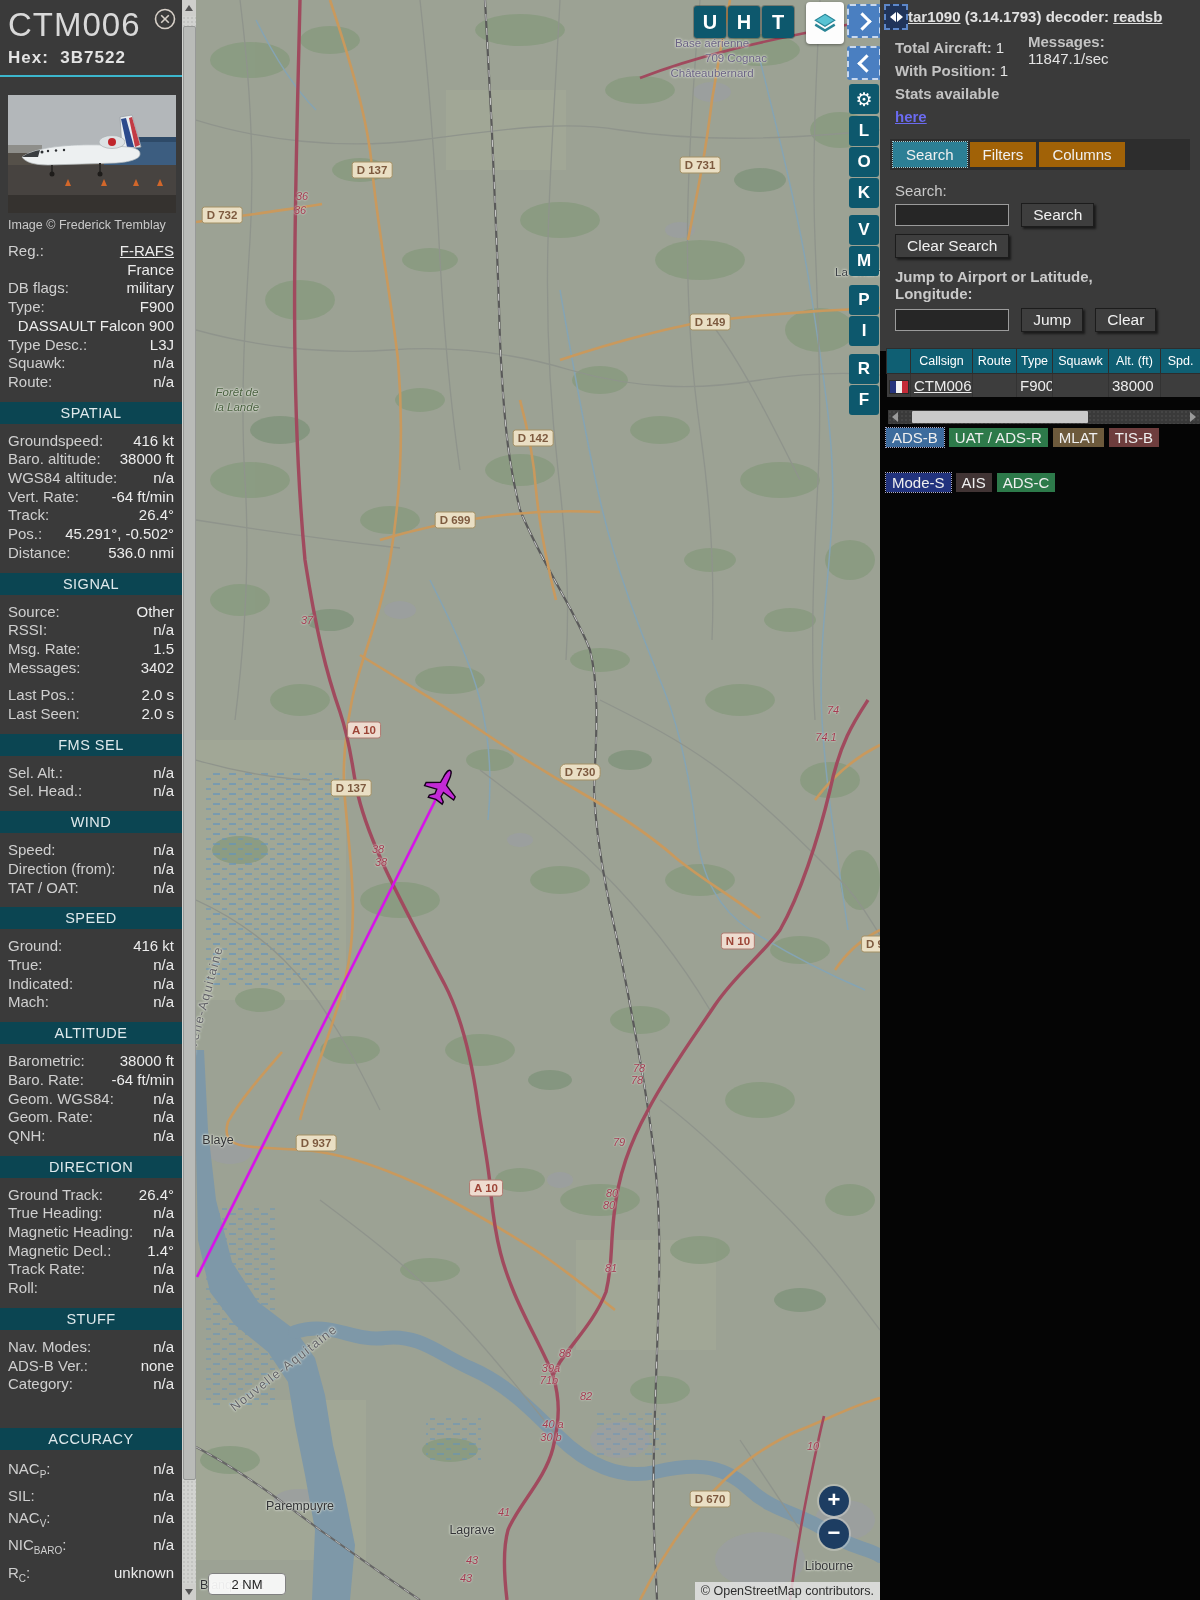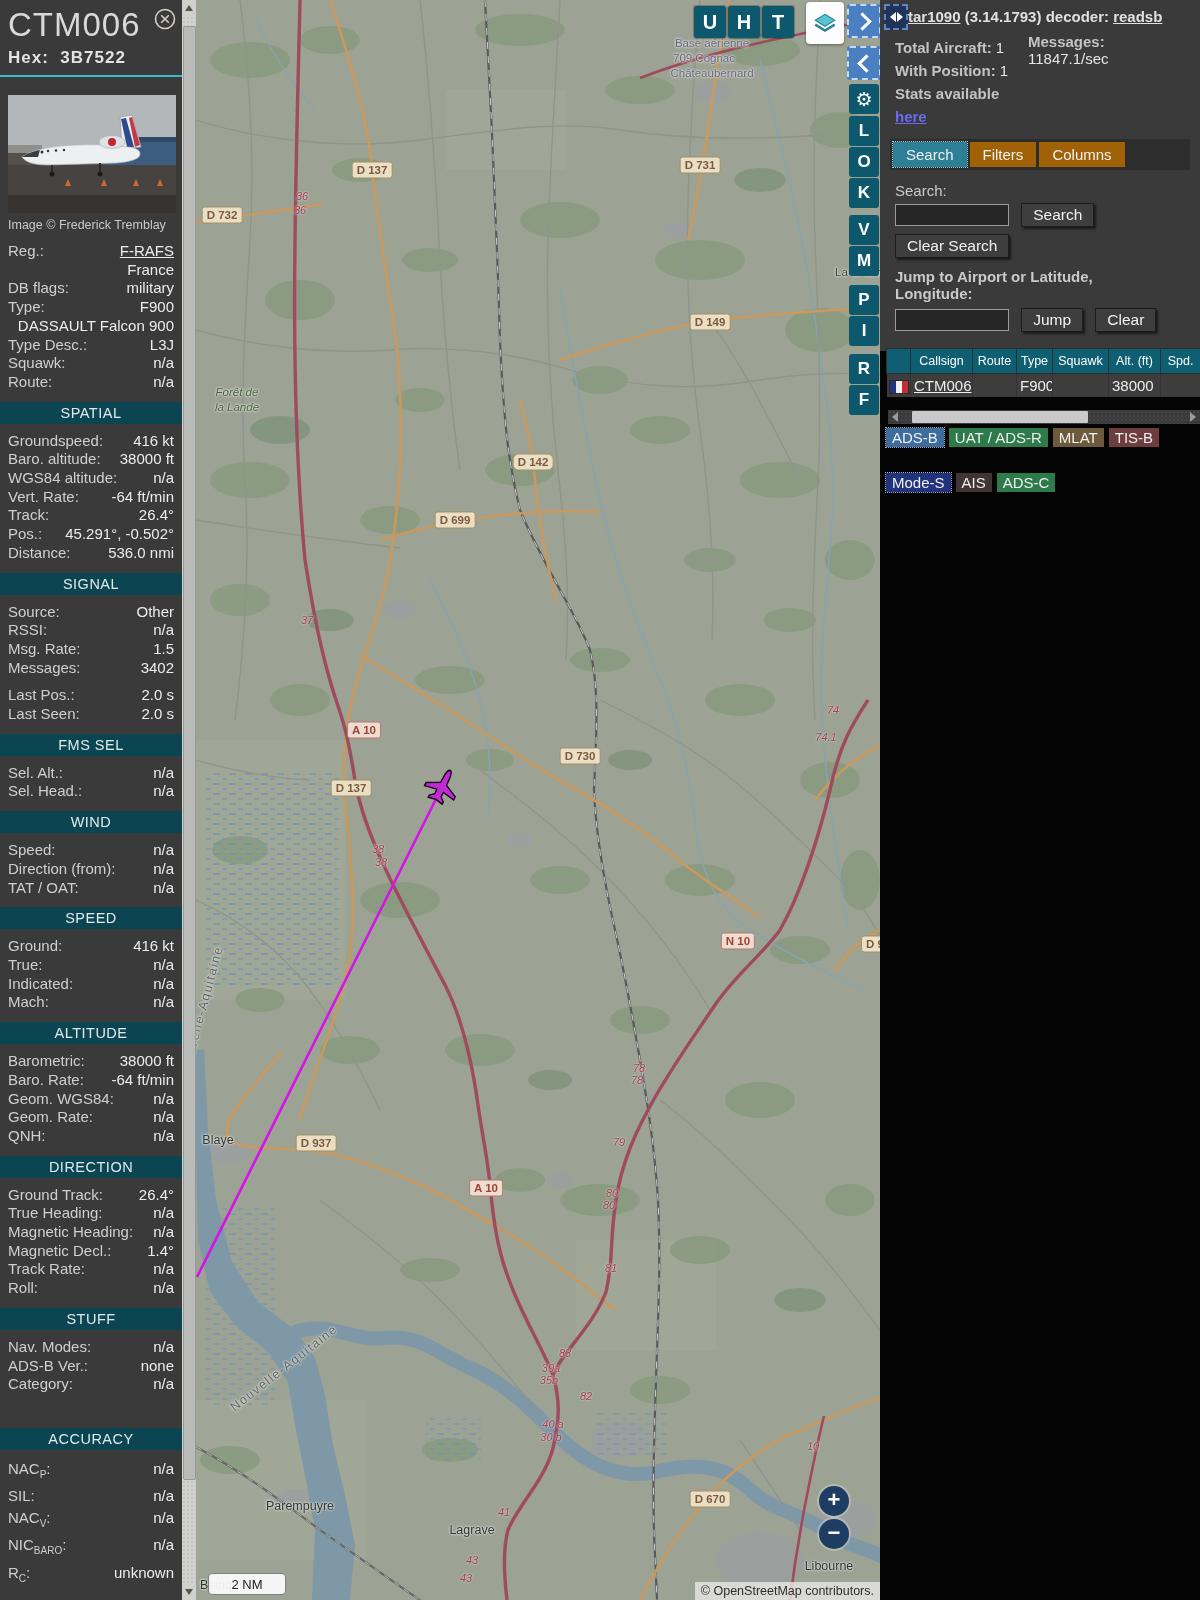--- a/index.html
+++ b/index.html
@@ -570,42 +570,42 @@
         </g>
       <g id="plane-layer">
           <g transform="translate(247,785) rotate(26.4) scale(1.25)">
             <path d="M0,-13 C1.6,-13 2.5,-9 2.5,-5 L2.7,-1 L13,4.2 L13,7 L3,5.2 L2.7,9 L6.2,12 L6.2,14 L0,12.8 L-6.2,14 L-6.2,12 L-2.7,9 L-3,5.2 L-13,7 L-13,4.2 L-2.7,-1 L-2.5,-5 C-2.5,-9 -1.6,-13 0,-13 Z" fill="#c32ad6" stroke="#15001a" stroke-width="1.1"></path>
           </g>
         </g>
     </svg>
 
     <div id="map-text">
         <div class="mlabel poi" style="left: 516px; top: 43px;">Base aérienne</div>
-        <div class="mlabel poi" style="left: 508px; top: 58px;">709 Cognac</div>
+        <div class="mlabel poi" style="left: 540px; top: 58px;">709 Cognac</div>
         <div class="mlabel poi" style="left: 516px; top: 73px;">Châteaubernard</div>
         <div class="mlabel poi plane-glyph" style="left: 513px; top: 22px;">✈</div>
         <div class="mlabel forest" style="left: 41px; top: 392px;">Forêt de</div>
         <div class="mlabel forest" style="left: 41px; top: 407px;">la Lande</div>
         <div class="mlabel " style="left: 672px; top: 272px;">La Champag</div>
         <div class="mlabel town" style="left: 22px; top: 1140px;">Blaye</div>
         <div class="mlabel region" style="left: 6px; top: 1010px; transform: translate(-50%, -50%) rotate(-75deg);">Nouvelle-Aquitaine</div>
         <div class="mlabel region" style="left: 88px; top: 1368px; transform: translate(-50%, -50%) rotate(-38deg);">Nouvelle-Aquitaine</div>
         <div class="mlabel town" style="left: 104px; top: 1506px;">Parempuyre</div>
         <div class="mlabel town" style="left: 276px; top: 1530px;">Lagrave</div>
         <div class="mlabel town" style="left: 633px; top: 1566px;">Libourne</div>
         <div class="mlabel town" style="left: 36px; top: 1585px;">Blanquefort</div>
         <div class="shield" style="left: 176px; top: 170px;">D 137</div>
         <div class="shield" style="left: 26px; top: 215px;">D 732</div>
         <div class="shield" style="left: 504px; top: 165px;">D 731</div>
         <div class="shield" style="left: 514px; top: 322px;">D 149</div>
-        <div class="shield" style="left: 337px; top: 462px; border-radius: 6px;">D 142</div>
+        <div class="shield" style="left: 337px; top: 438px;">D 142</div>
         <div class="shield" style="left: 259px; top: 520px;">D 699</div>
         <div class="shield red" style="left: 168px; top: 730px;">A 10</div>
         <div class="shield" style="left: 155px; top: 788px;">D 137</div>
-        <div class="shield" style="left: 384px; top: 756px;">D 730</div>
+        <div class="shield" style="left: 384px; top: 772px; border-radius: 6px;">D 730</div>
         <div class="shield red" style="left: 542px; top: 941px;">N 10</div>
         <div class="shield" style="left: 679px; top: 944px;">D 9</div>
         <div class="shield" style="left: 120px; top: 1143px;">D 937</div>
         <div class="shield red" style="left: 290px; top: 1188px;">A 10</div>
         <div class="shield" style="left: 514px; top: 1499px;">D 670</div>
         <div class="exitnum" style="left: 106px; top: 196px;">36</div>
         <div class="exitnum" style="left: 104px; top: 210px;">36</div>
         <div class="exitnum" style="left: 111px; top: 620px;">37</div>
         <div class="exitnum" style="left: 182px; top: 849px;">38</div>
         <div class="exitnum" style="left: 185px; top: 862px;">38</div>
@@ -613,21 +613,21 @@
         <div class="exitnum" style="left: 630px; top: 737px;">74.1</div>
         <div class="exitnum" style="left: 443px; top: 1068px;">78</div>
         <div class="exitnum" style="left: 441px; top: 1080px;">78</div>
         <div class="exitnum" style="left: 423px; top: 1142px;">79</div>
         <div class="exitnum" style="left: 416px; top: 1193px;">80</div>
         <div class="exitnum" style="left: 413px; top: 1205px;">80</div>
         <div class="exitnum" style="left: 415px; top: 1268px;">81</div>
         <div class="exitnum" style="left: 386px; top: 1396px; padding-left: 8px;">82</div>
         <div class="exitnum" style="left: 369px; top: 1353px;">83</div>
         <div class="exitnum" style="left: 355px; top: 1368px;">39a</div>
-        <div class="exitnum" style="left: 353px; top: 1380px;">35b</div>
+        <div class="exitnum" style="left: 353px; top: 1380px;">71b</div>
         <div class="exitnum" style="left: 357px; top: 1424px;">40 a</div>
         <div class="exitnum" style="left: 355px; top: 1437px;">30 b</div>
         <div class="exitnum" style="left: 617px; top: 1446px;">10</div>
         <div class="exitnum" style="left: 308px; top: 1512px;">41</div>
         <div class="exitnum" style="left: 276px; top: 1560px;">43</div>
         <div class="exitnum" style="left: 270px; top: 1578px;">43</div>
       </div>
 
     <div id="map-top-buttons">
         <div class="sq-btn" style="left: 498px; top: 6px;">U</div>

